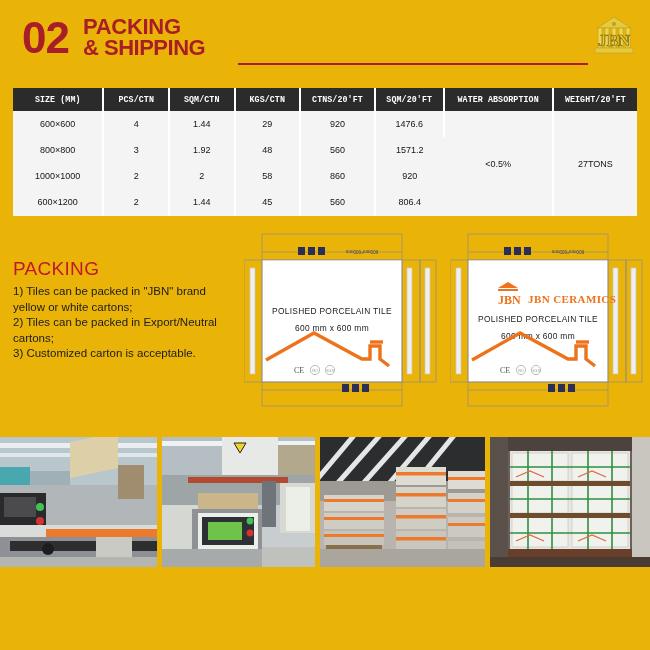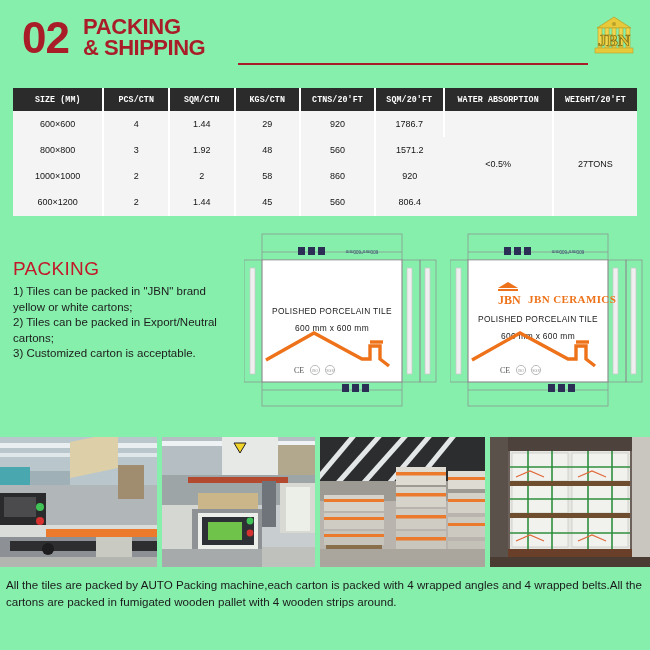--- a/index.html
+++ b/index.html
@@ -2,21 +2,21 @@
 <html><head>
 <meta charset="utf-8">
 <style>
   * { box-sizing: border-box; margin: 0; padding: 0; }
   html, body {
     width: 650px; height: 650px;
     background: #ffffff;
     font-family: "Liberation Sans", sans-serif;
     overflow: hidden;
   }
-  .page { position: relative; width: 650px; height: 650px; background: #86efac; }
+  .page { position: relative; width: 650px; height: 650px; background: #eab308; }
 
   
   .header { position: absolute; left: 0; top: 0; width: 650px; height: 78px; }
   .hdr-num {
     position: absolute; left: 22px; top: 16px;
     font-size: 44px; font-weight: 700; color: #a81d28;
     letter-spacing: -1px; line-height: 44px;
     font-family: "Liberation Sans", sans-serif;
   }
   .hdr-titles {
@@ -132,21 +132,21 @@
         <th style="width:13.5%">WEIGHT/20'FT</th>
       </tr>
     </thead>
     <tbody>
       <tr>
         <td>600×600</td>
         <td>4</td>
         <td>1.44</td>
         <td>29</td>
         <td>920</td>
-        <td>1786.7</td>
+        <td>1476.6</td>
         <td rowspan="4">&lt;0.5%</td>
         <td rowspan="4">27TONS</td>
       </tr>
       <tr>
         <td>800×800</td>
         <td>3</td>
         <td>1.92</td>
         <td>48</td>
         <td>560</td>
         <td>1571.2</td>
@@ -412,16 +412,15 @@
 
         <rect x="20" y="44" width="120" height="5" fill="#6e4d2e"></rect>
         <rect x="20" y="76" width="120" height="5" fill="#6e4d2e"></rect>
         <rect x="18" y="112" width="124" height="10" fill="#6a3f2a"></rect>
         <rect x="0" y="120" width="160" height="10" fill="#4a3b33"></rect>
       </svg>
     </div>
   </div>
 
   <div class="footer">
-    <p>All the tiles are packed by AUTO Packing machine,each carton is packed with 4 wrapped angles and 4 wrapped belts.All the cartons are packed in fumigated wooden pallet with 4 wooden strips around.</p>
   </div>
 
 </div>
 
 </body></html>

